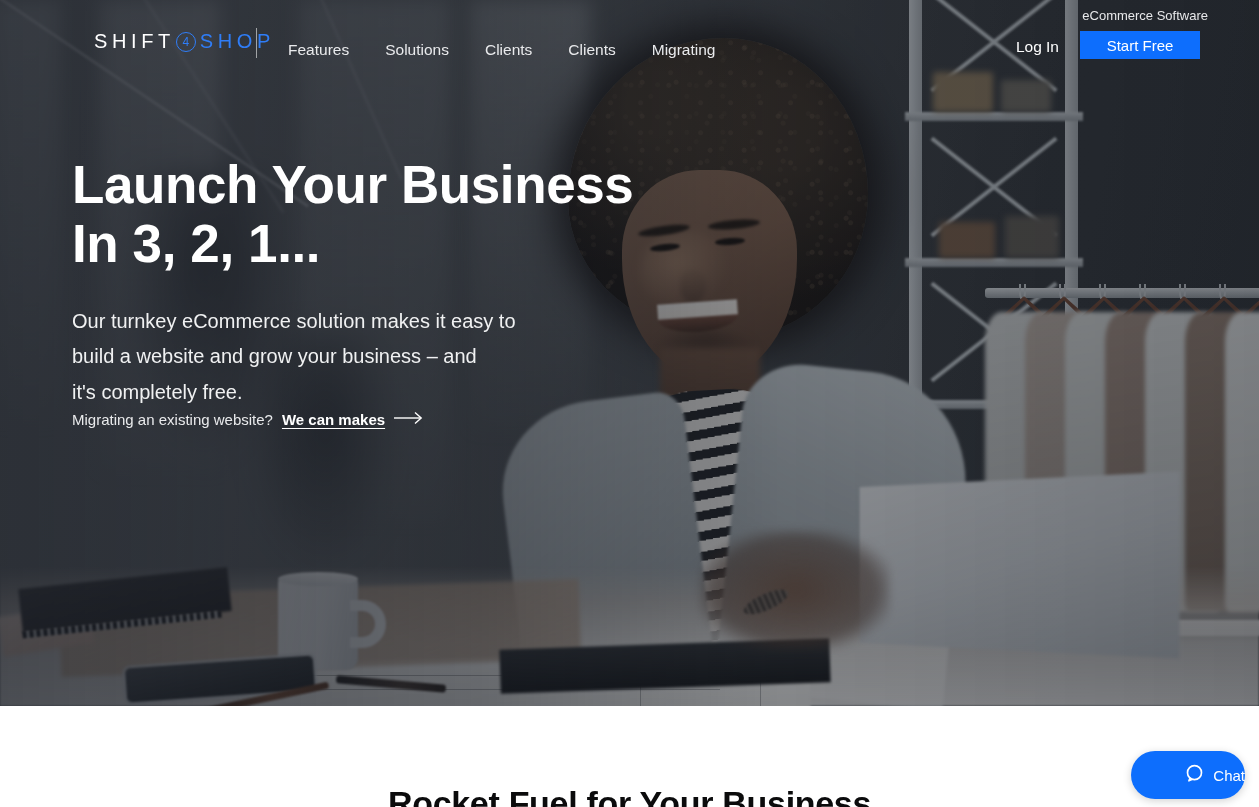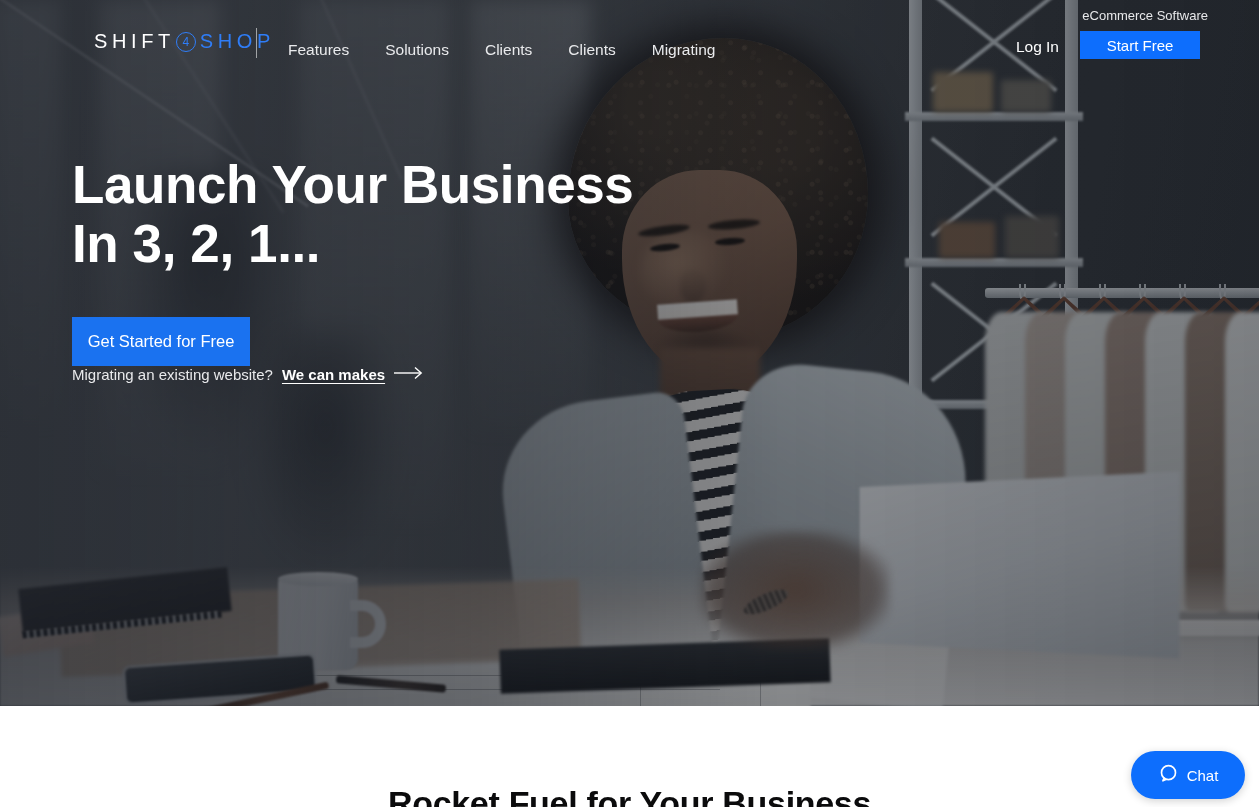--- a/index.html
+++ b/index.html
@@ -397,21 +397,21 @@
     text-align:center; color:#0b0b0c;
     font-size:34px; font-weight:700; letter-spacing:-.3px;
     white-space:nowrap;
   }
 
   
   .chat {
     position:absolute; right:14px; bottom:8px;
     width:114px; height:48px; border-radius:24px;
     background:#0d6efd; color:#ffffff;
-    display:flex; align-items:center; justify-content:center; gap:8px;
+    display:flex; align-items:center; justify-content:flex-end; gap:8px;
     font-size:15px; cursor:pointer; z-index:60;
     box-shadow:0 2px 8px rgba(0,0,0,.18);
   }
 </style>
 </head>
 <body>
 
 <div class="hero">
 
   <div class="photo">
@@ -530,21 +530,23 @@
     </nav>
 
     <span class="ecom-label">eCommerce Software</span>
     <a href="#" class="login">Log In</a>
     <button class="start-free">Start Free</button>
   </div>
 
   <div class="hero-content">
     <h1 class="headline">Launch Your Business
 In 3, 2, 1...</h1>
-    <button class="cta">Get Started for Free</button>
+    <p class="subhead">Our turnkey eCommerce solution makes it easy to
+build a website and grow your business – and
+it's completely free.</p>
     <div class="migrate">
       <span class="migrate-text">Migrating an existing website?</span>
       <a class="migrate-link" href="#">We can makes</a>
       <span class="arrow-icon">
         <svg width="30" height="14" viewBox="0 0 30 14" fill="none">
           <path d="M0 7H27" stroke="#ffffff" stroke-width="1.4"></path>
           <path d="M21 1.5L27.2 7L21 12.5" stroke="#ffffff" stroke-width="1.4" fill="none"></path>
         </svg>
       </span>
     </div>

